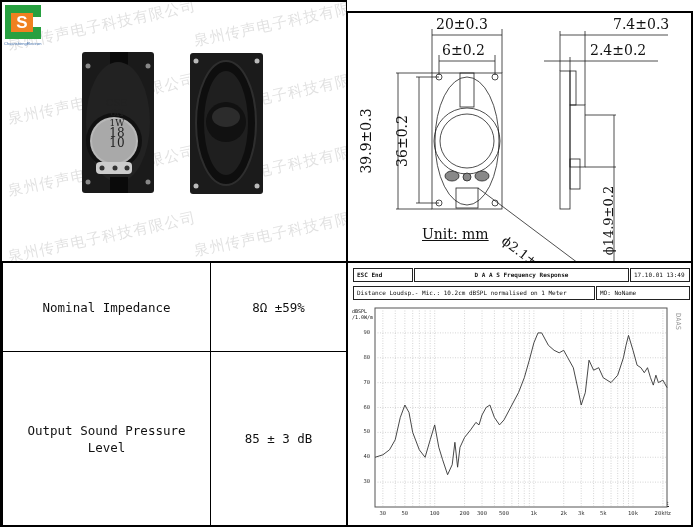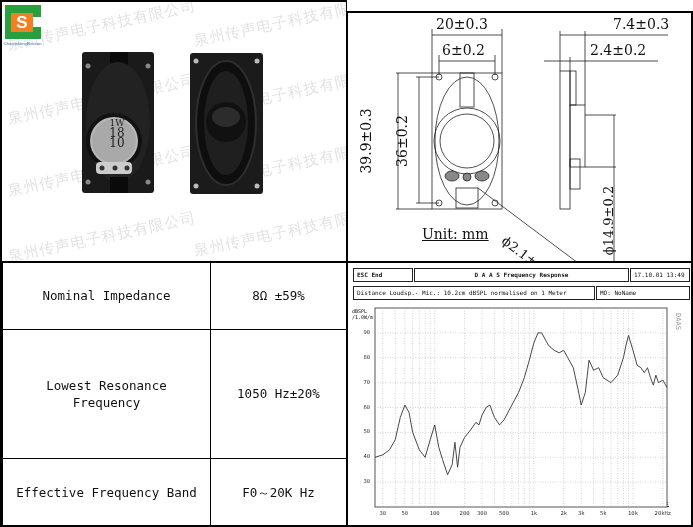--- a/index.html
+++ b/index.html
@@ -143,26 +143,22 @@
 </div>
 
 <div id="spec-panel" class="panel">
   <table class="spec">
     <tbody>
         <tr>
           <td class="k">Nominal Impedance</td>
           <td>8Ω ±59%</td>
         </tr>
     <tr>
-          <td class="k" style="padding:0 30px">Lowest Resonance Frequency</td>
-          <td>1050 Hz±20%</td>
-        </tr>
-    <tr>
-          <td class="k">Effective Frequency Band</td>
-          <td>F0～20K Hz</td>
+          <td class="k" style="padding:0 14px">Output Sound Pressure Level</td>
+          <td>85 ± 3 dB</td>
         </tr>
   </tbody>
     </table>
 </div>
 
 <div id="chart-panel" class="panel">
   <div class="box" style="left:5px;top:5px;width:60px;height:14px;font-weight:bold;">ESC End</div>
   <div class="box" style="left:66px;top:5px;width:215px;height:14px;text-align:center;font-weight:bold;">D A A S  Frequency Response</div>
   <div class="box" style="left:282px;top:5px;width:60px;height:14px;">17.10.01 13:49</div>
   <div class="box" style="left:5px;top:23px;width:242px;height:14px;">Distance Loudsp.- Mic.: 10.2cm dBSPL normalised on 1 Meter</div>

